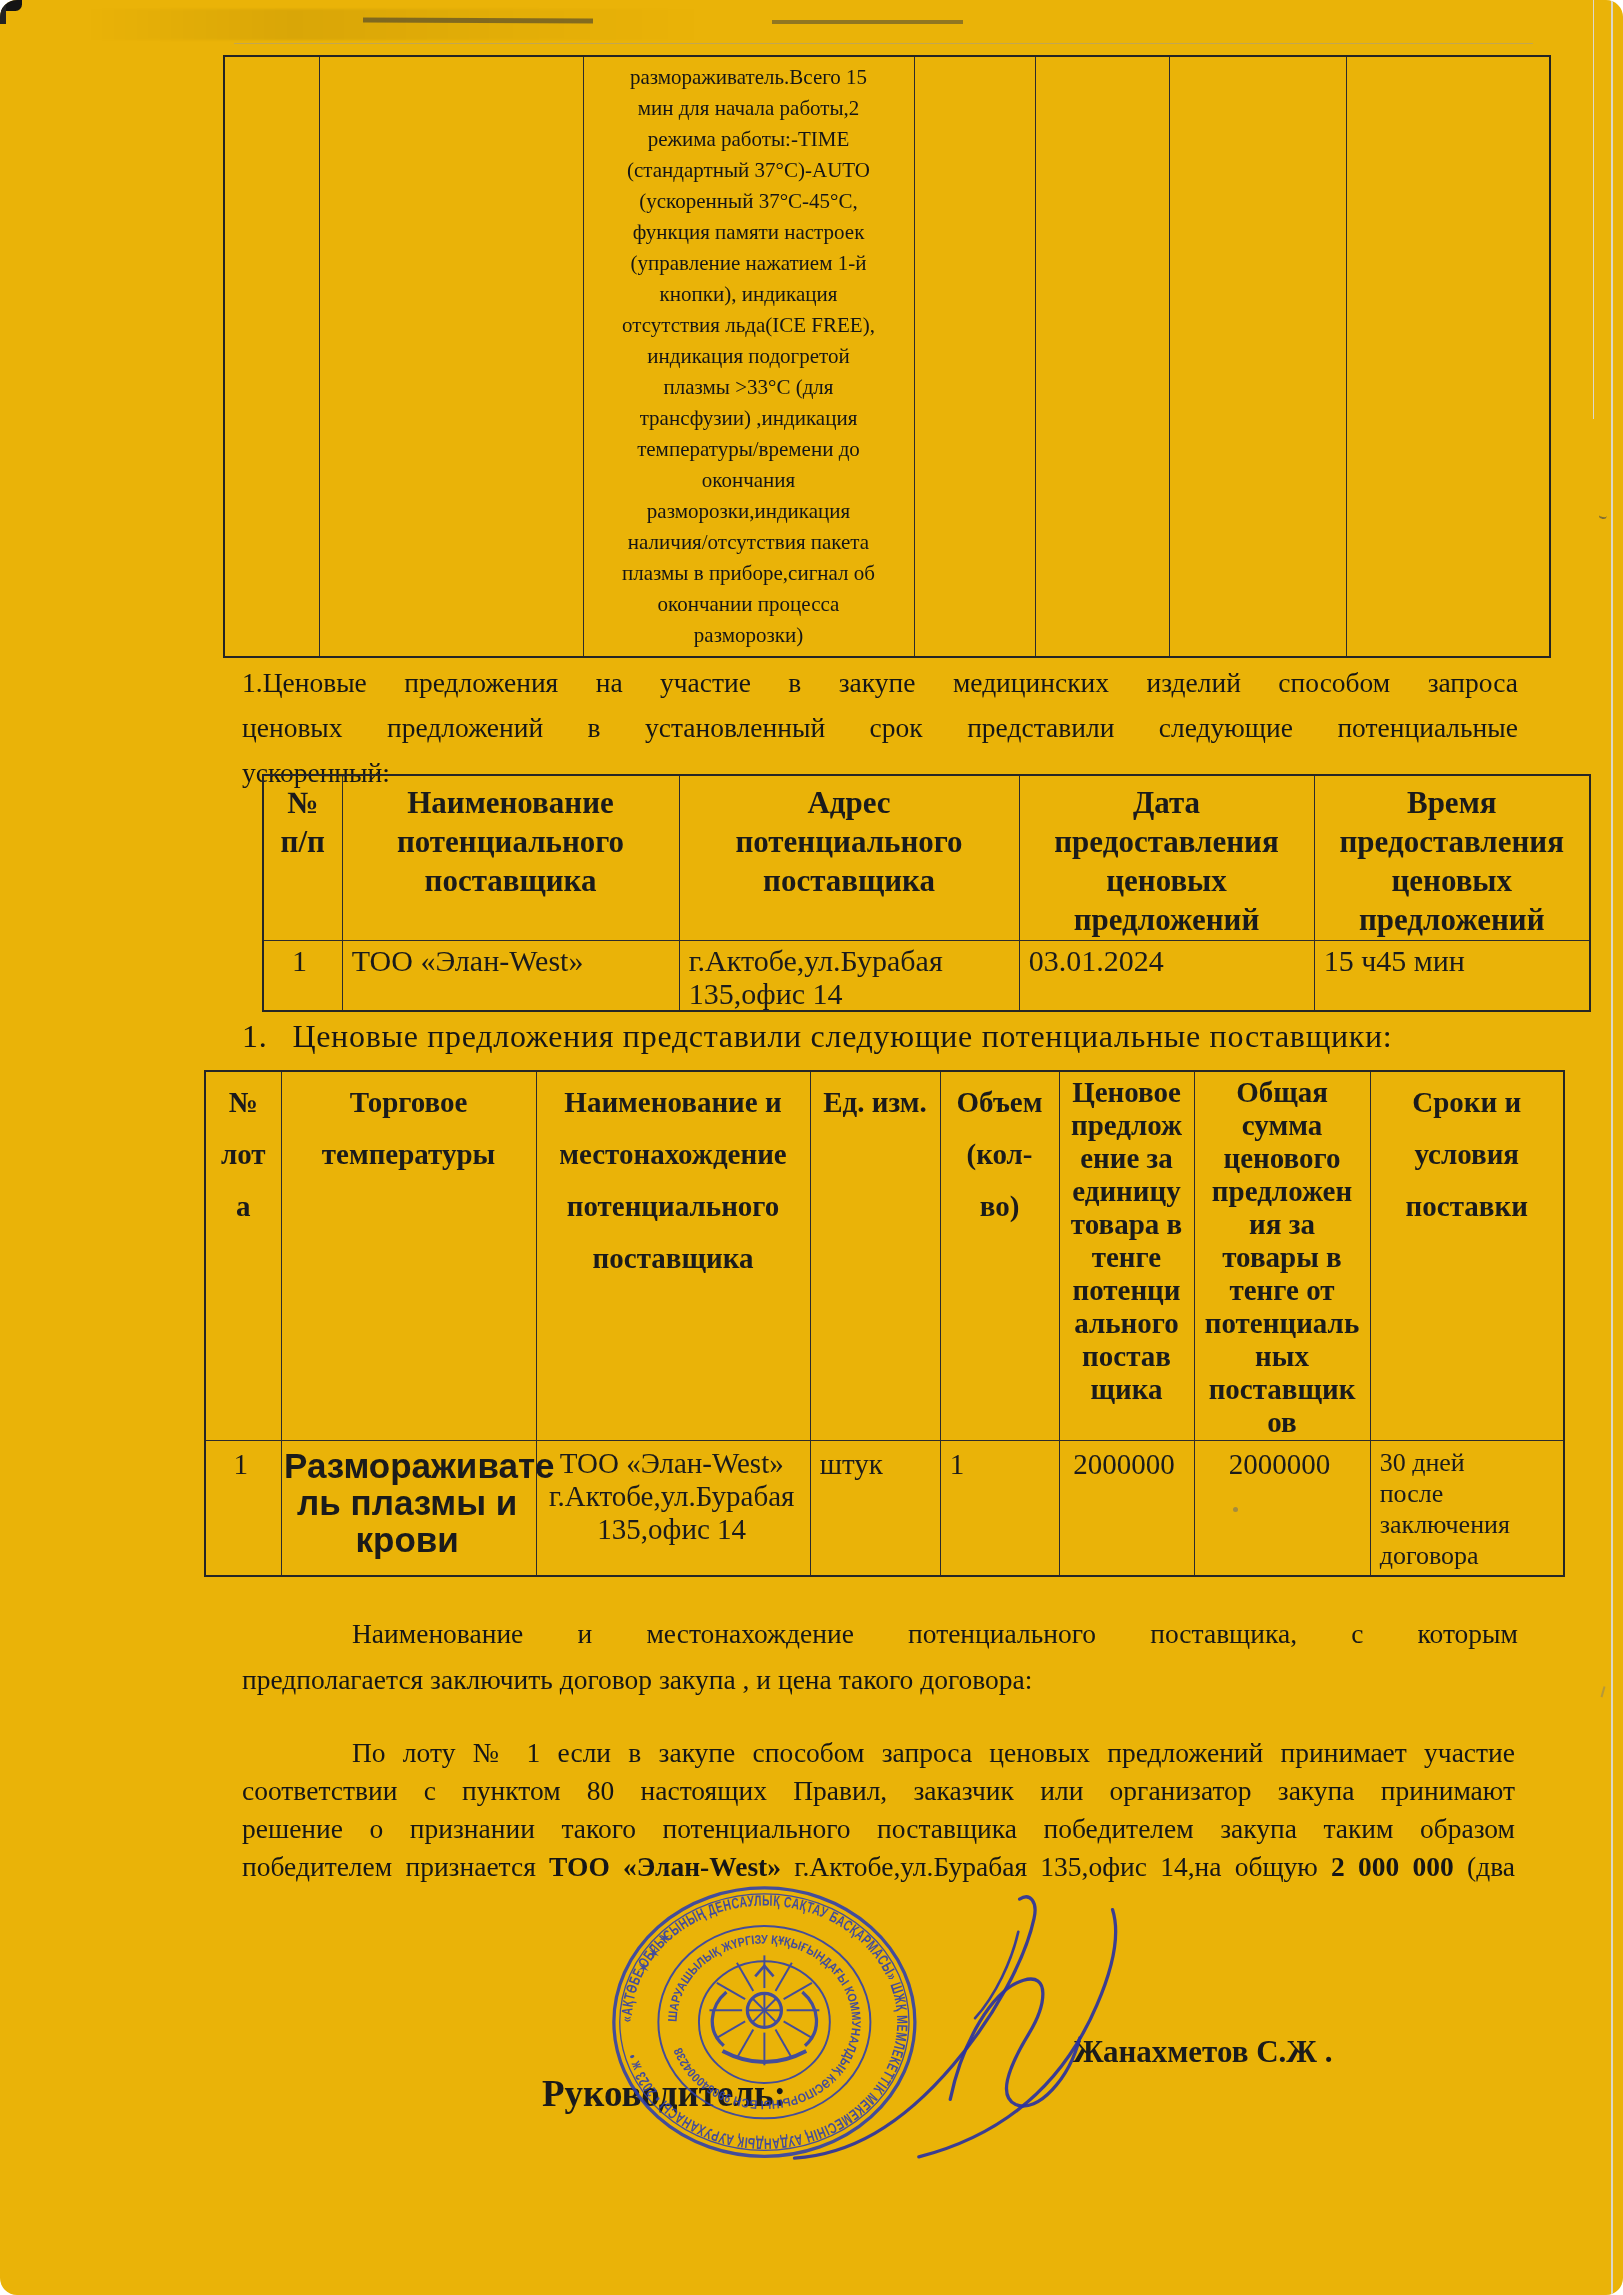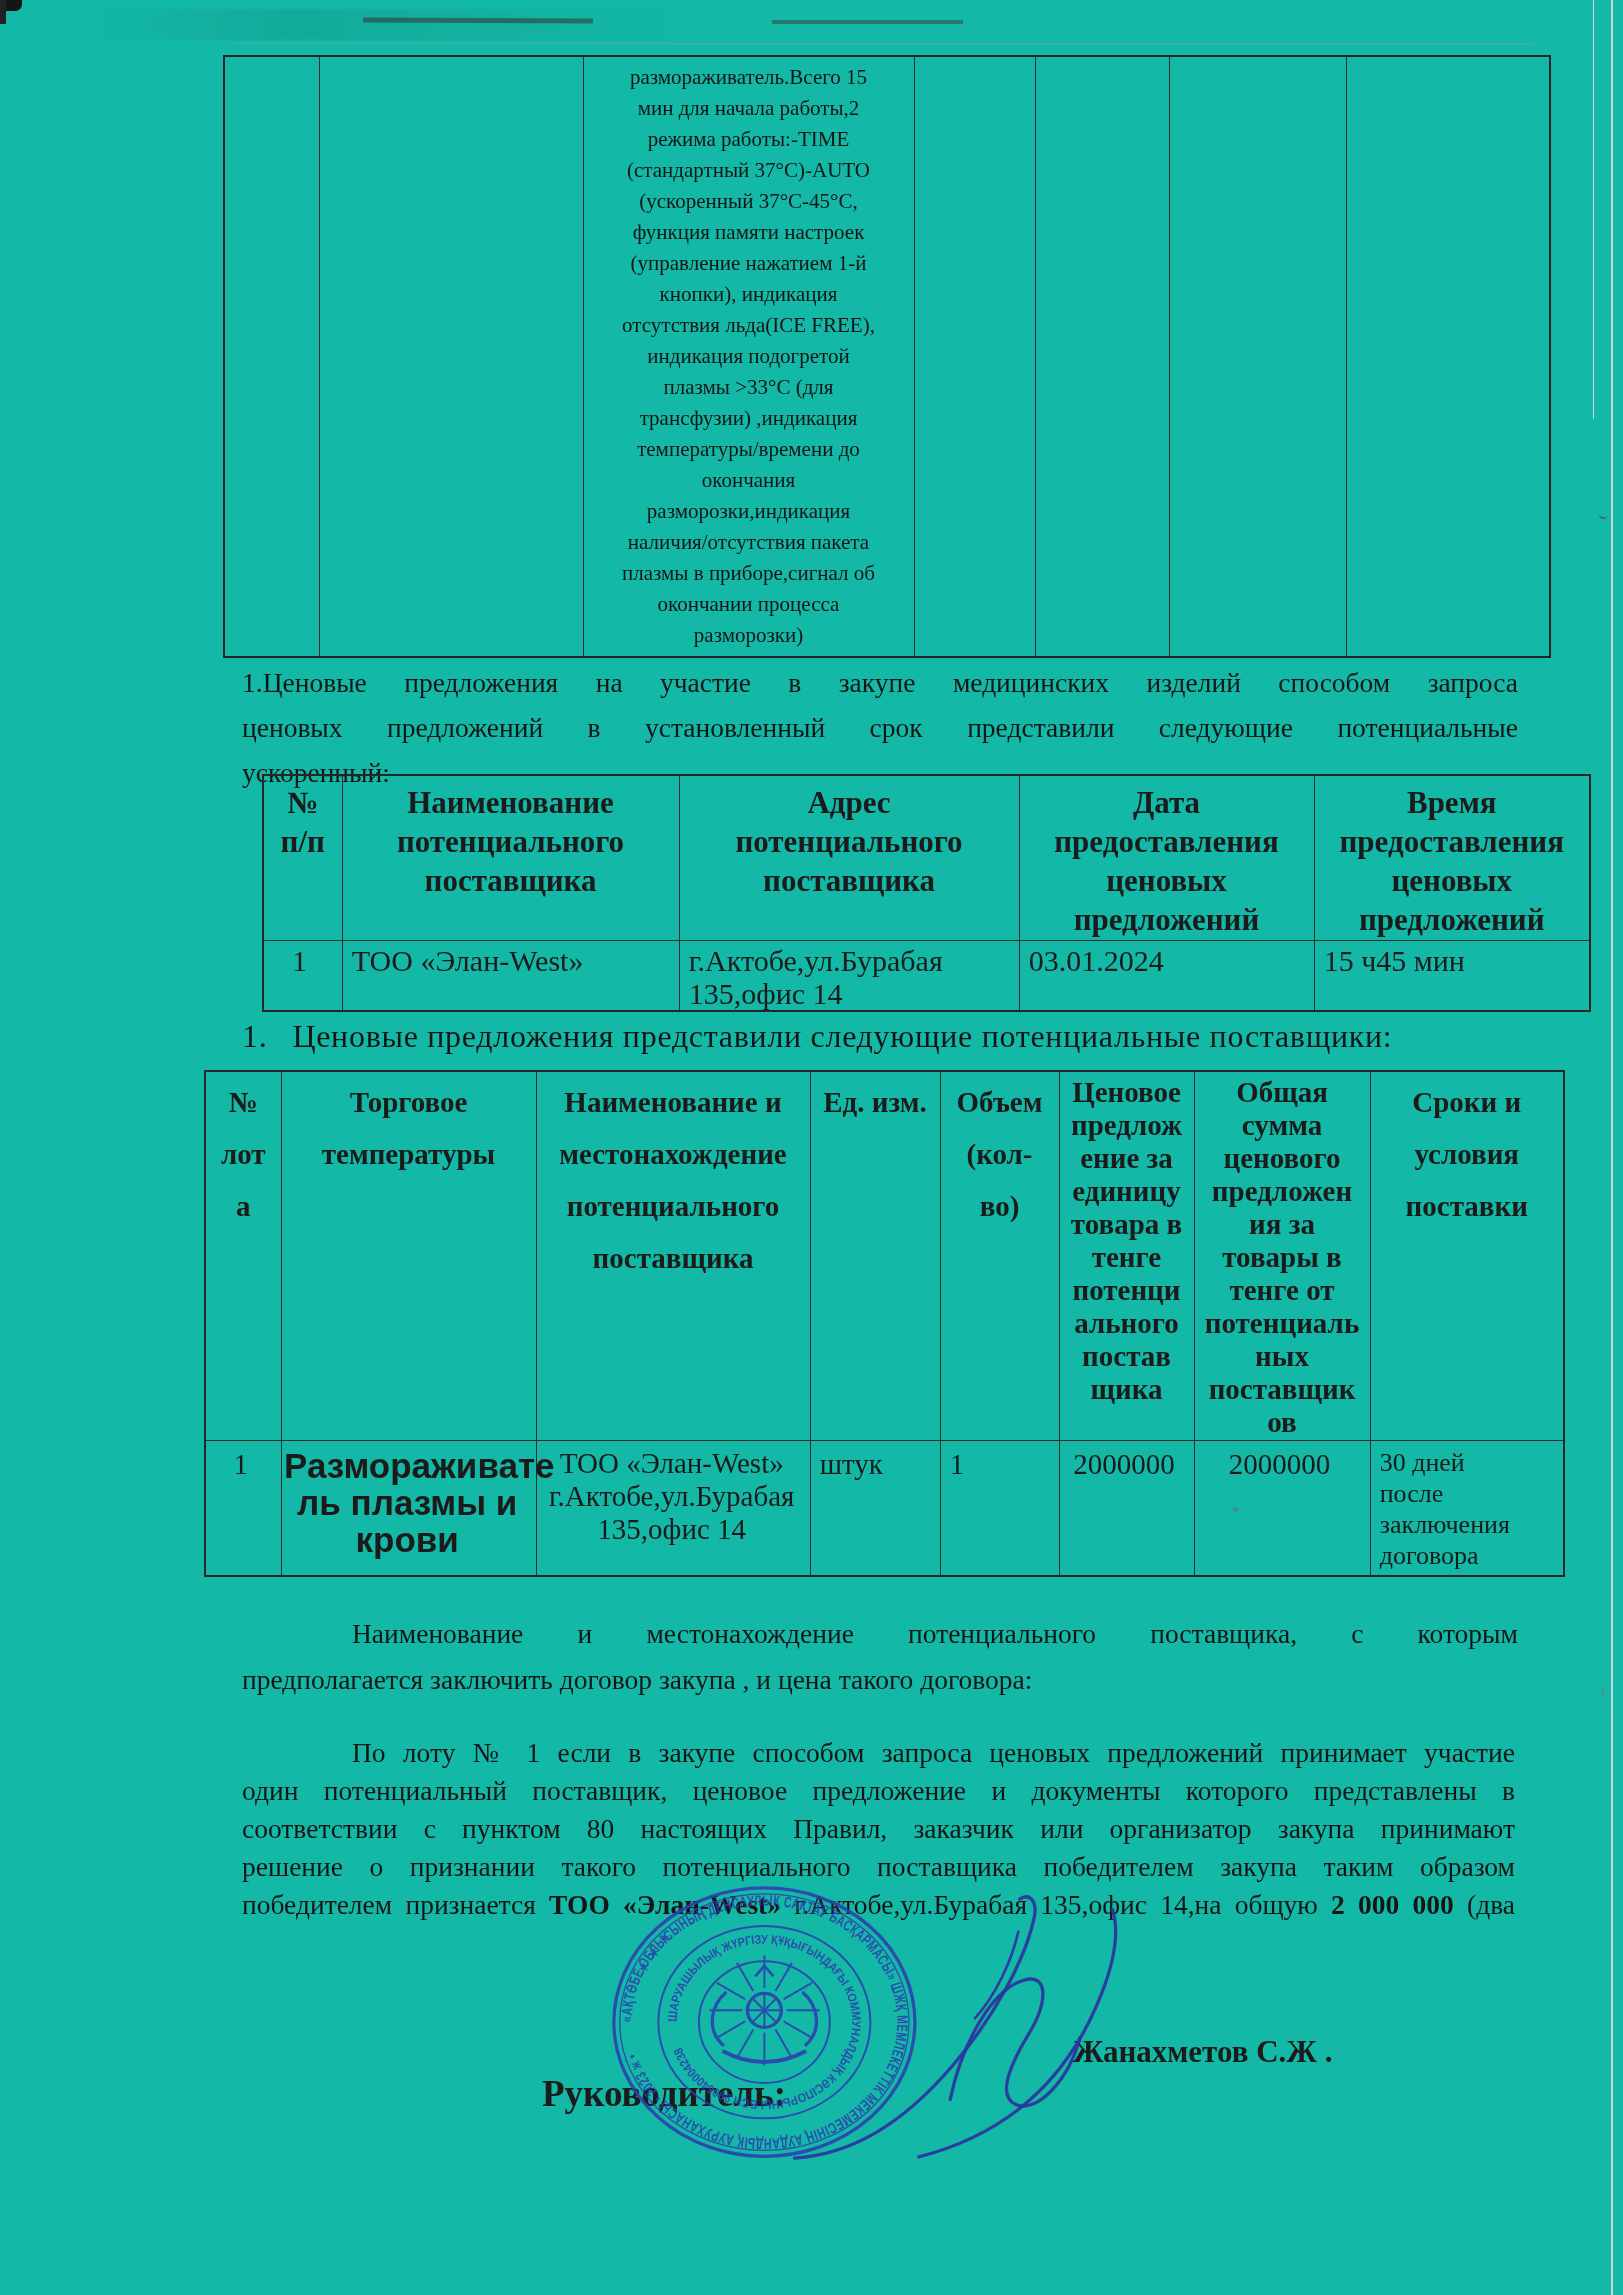--- a/index.html
+++ b/index.html
@@ -1,18 +1,18 @@
 <!DOCTYPE html>
 <html style="font-size:10.5px"><head>
 <meta charset="utf-8">
 <style>
   html,body{margin:0;padding:0;}
   body{width:1623px;height:2295px;position:relative;background:#ffffff;}
-  .page{position:absolute;left:0;top:0;width:1623px;height:2295px;background:#14b8a6;overflow:hidden;
-        font-family:"Liberation Serif","DejaVu Serif",serif;color:#1b1b1b;}
+  .page{position:absolute;left:0;top:0;width:1623px;height:2295px;background:#eab308;overflow:hidden;
+        font-family:"Liberation Serif","DejaVu Serif",serif;color:#1b1b1b;border-radius:17px;}
   .corner-blob{position:absolute;left:0;top:0;width:22px;height:10.5px;background:#141414;border-radius:0 0 6.5px 1.3px;}
   .corner-blob2{position:absolute;left:0;top:0;width:5.9px;height:23.6px;background:#222;}
   .streak1{position:absolute;left:363px;top:17.7px;width:230px;height:4.6px;background:#343434;opacity:.55;filter:blur(0.7px);transform:rotate(.25deg);}
   .streak2{position:absolute;left:772px;top:20px;width:191px;height:3.9px;background:#3a3a3a;opacity:.5;filter:blur(0.7px);}
   .graywash{position:absolute;left:85px;top:9.2px;width:622px;height:31px;background:linear-gradient(90deg,transparent,rgba(0,0,0,.07),rgba(0,0,0,.03),transparent);filter:blur(1.3px);}
   .edge-line{position:absolute;left:1611px;top:0;width:2px;height:2295px;background:#d8d8dc;opacity:.9;}
   .fold-line{position:absolute;left:1593px;top:0;width:1.3px;height:419px;background:#dcdce2;opacity:.9;}
   .speck1{position:absolute;left:1599px;top:512px;width:7.9px;height:5.2px;border-bottom:2px solid #4a4a4a;border-radius:50%;opacity:.65;transform:rotate(8deg);}
   .speck2{position:absolute;left:1602px;top:1687px;width:4.6px;height:10.5px;border-left:2px solid #777;opacity:.45;transform:rotate(16deg);}
   .dotmark{position:absolute;left:1233px;top:1507px;width:5.2px;height:5.2px;border-radius:50%;background:#6b6b6b;opacity:.55;}
@@ -242,21 +242,20 @@
       </table>
   </div>
 
   <div class="para p3">
     <div class="jline indent">Наименование и местонахождение потенциального поставщика, с которым</div>
     <div>предполагается заключить договор закупа , и цена такого договора:</div>
   </div>
 
   <div class="para p4">
     <div class="jline indent">По лоту № 1 если в закупе способом запроса ценовых предложений принимает участие</div>
-    <div class="jline">один потенциальный поставщик, ценовое предложение и документы которого представлены в</div>
     <div class="jline">соответствии с пунктом 80 настоящих Правил, заказчик или организатор закупа принимают</div>
     <div class="jline">решение о признании такого потенциального поставщика победителем закупа таким образом</div>
     <div class="jline"><span>победителем признается </span><span class="b">ТОО «Элан-West»</span><span> г.Актобе,ул.Бурабая 135,офис 14,на общую </span><span class="b">2 000 000</span><span> (два</span></div>
   </div>
 
   <div class="sig-label">Руководитель:</div>
   <div class="sig-name">Жанахметов С.Ж .</div>
 
   <svg class="stampsvg" viewBox="0 0 2480 3507">
     <defs>

